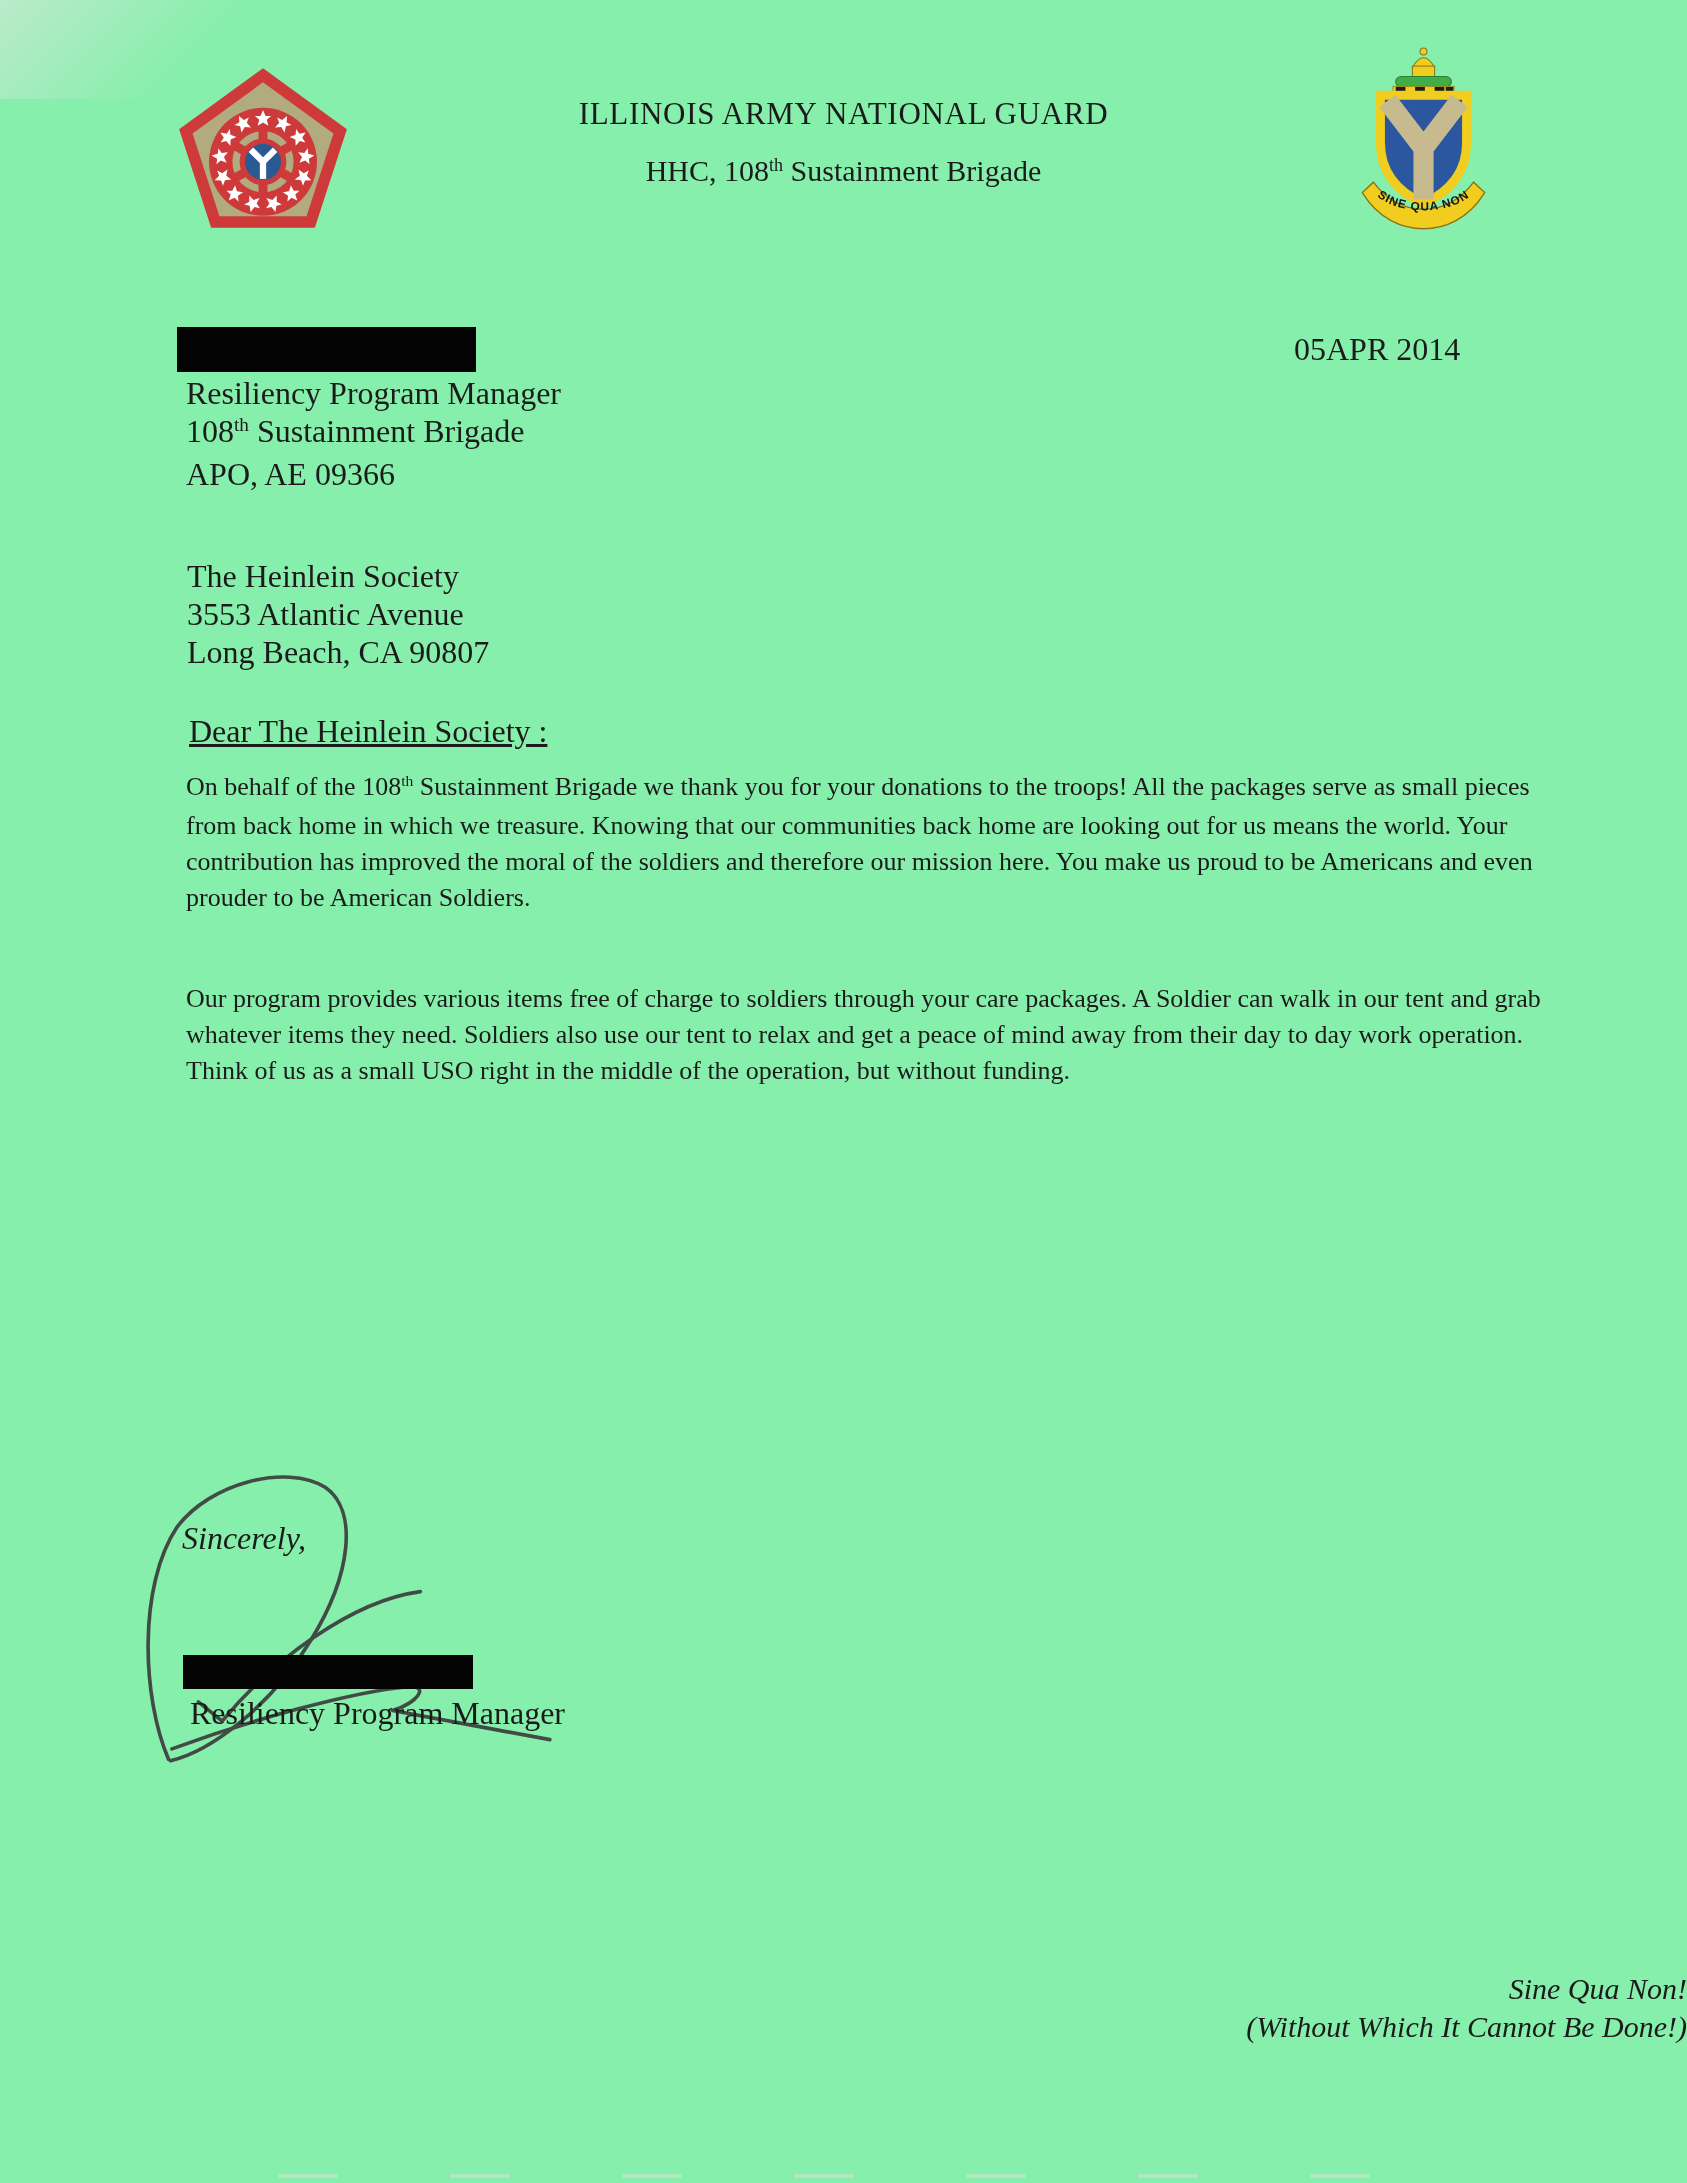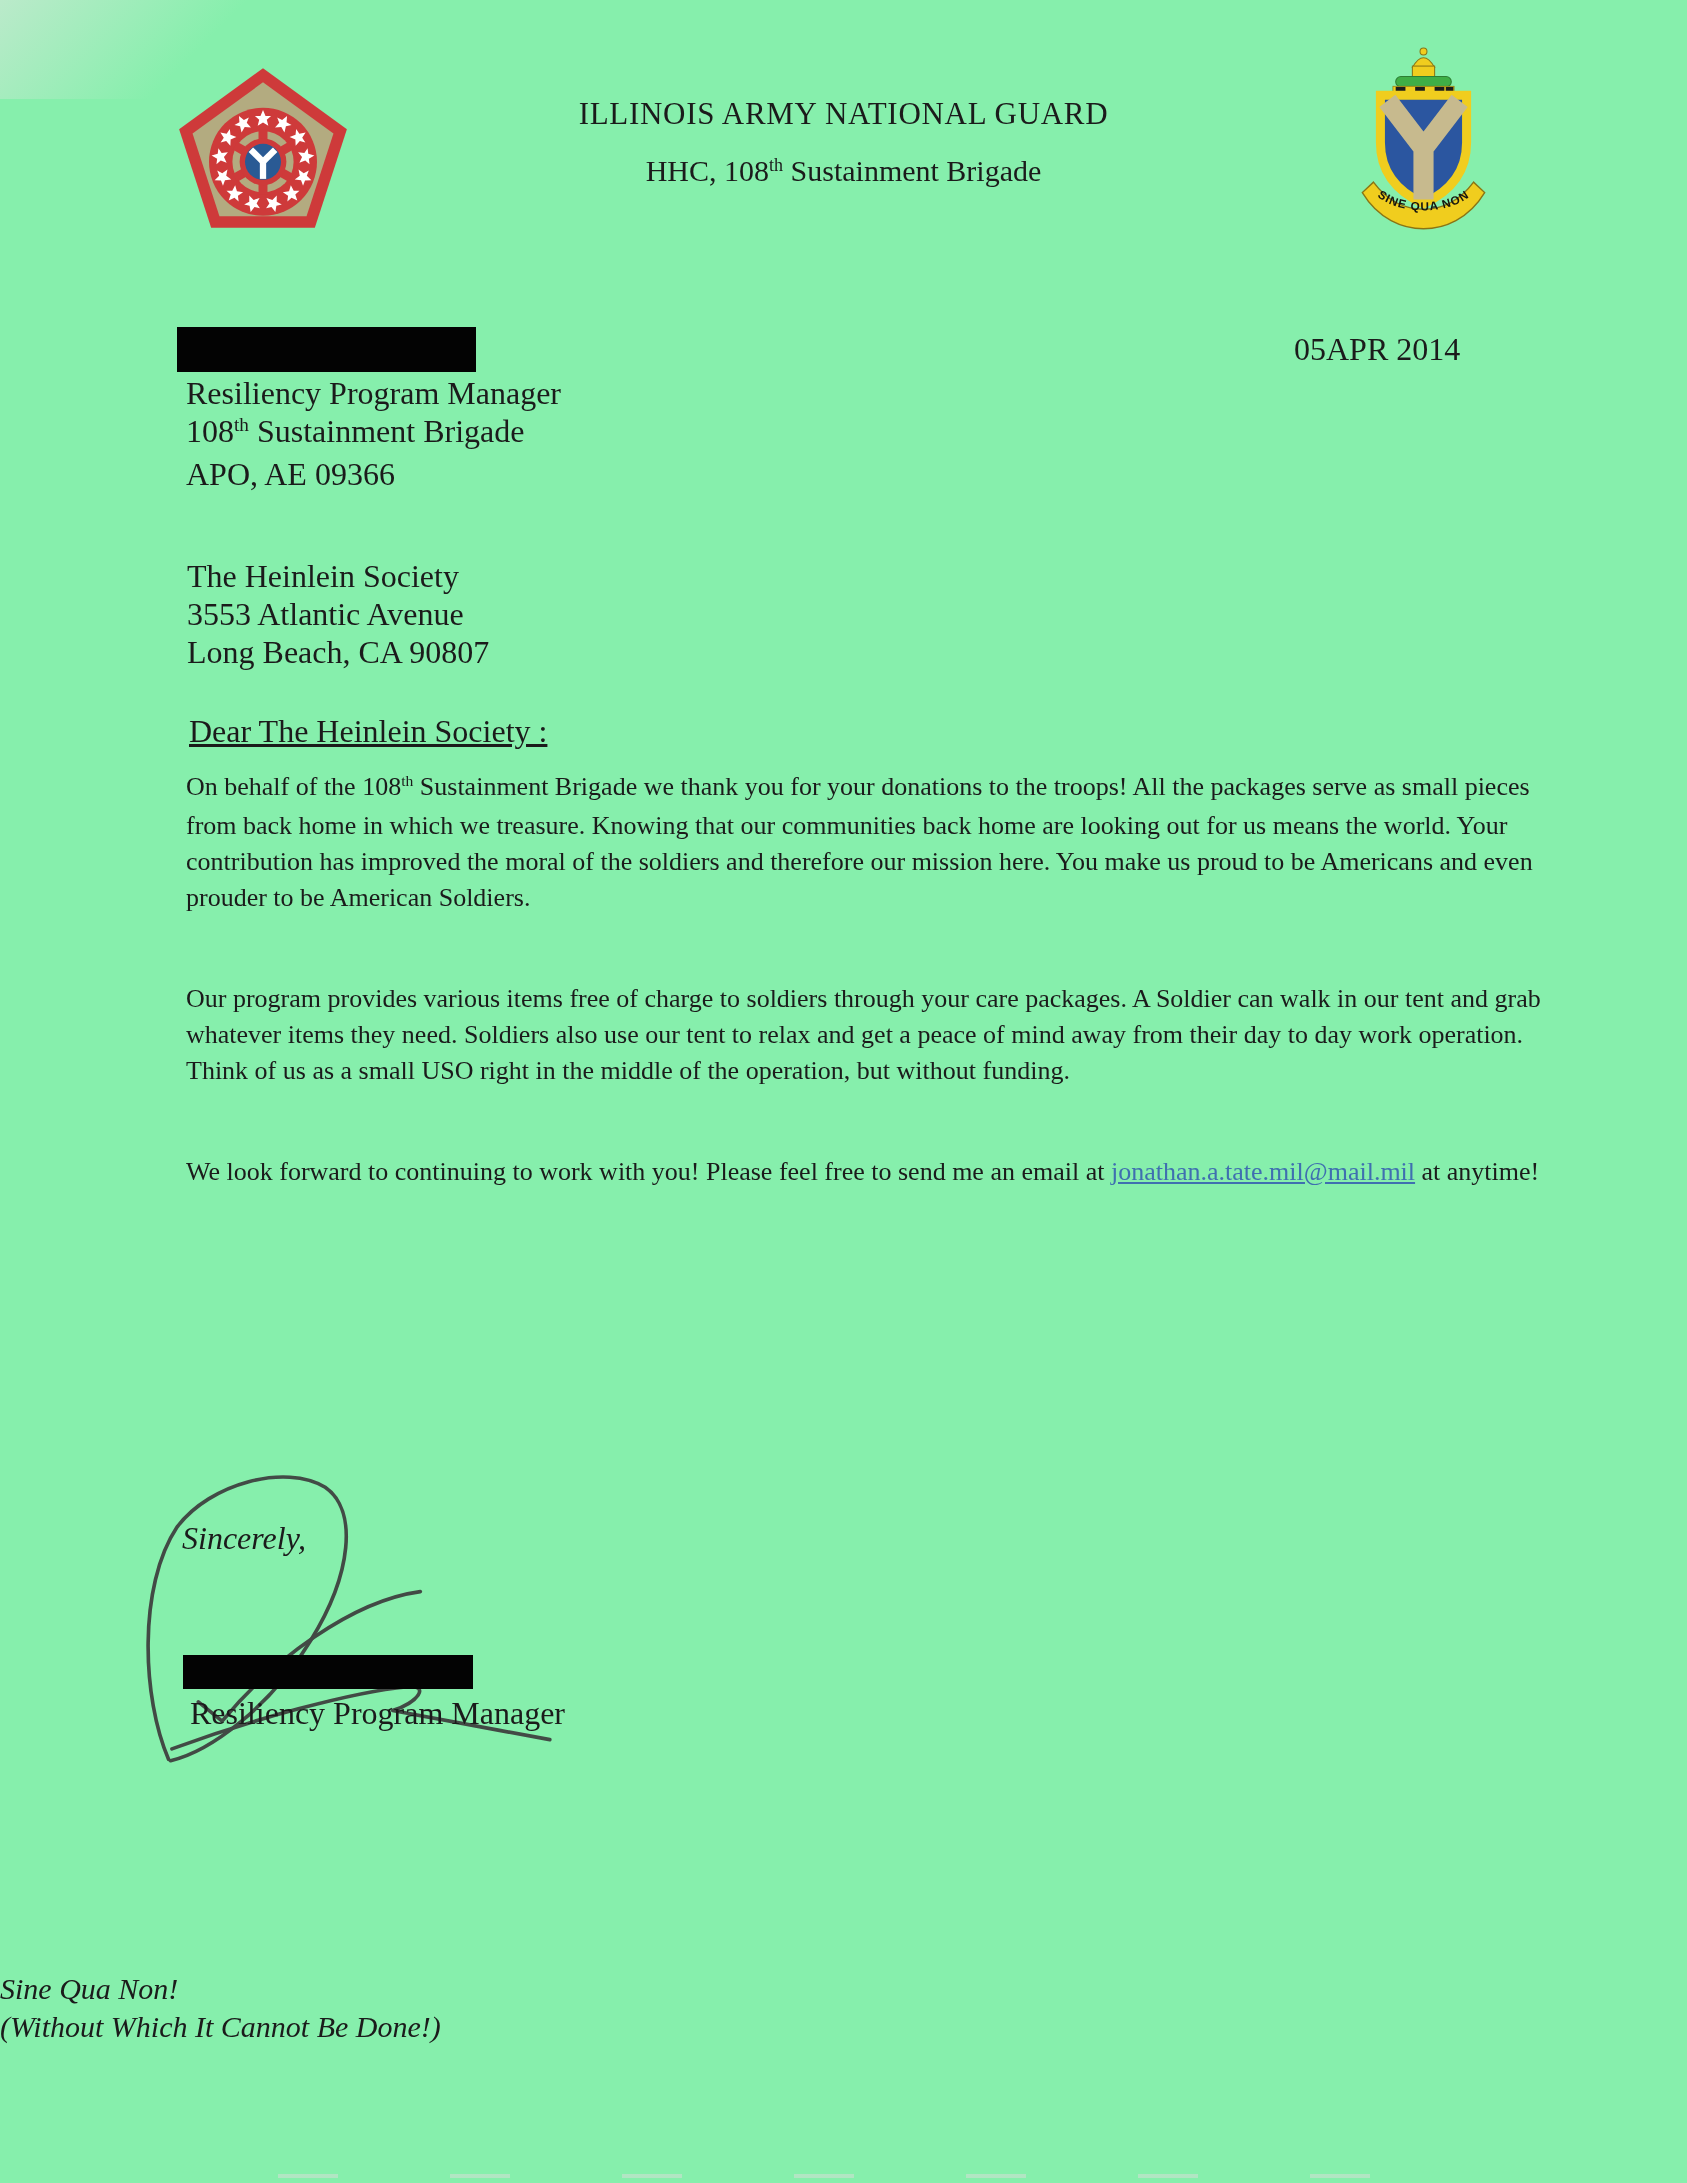--- a/index.html
+++ b/index.html
@@ -39,21 +39,21 @@
   .recipient-block{position:absolute;left:187px;top:557px;font-size:32px;line-height:38px;}
   .salutation{position:absolute;left:189px;top:713px;font-size:32px;text-decoration:underline;}
   .body-text{position:absolute;left:186px;top:769px;width:1396px;font-size:26px;line-height:36px;}
   .body-text p{margin:0 0 65px 0;}
   .email-link{text-decoration:underline;}
   .closing{position:absolute;left:182px;top:1520px;font-size:32px;font-style:italic;}
   .signature-svg{position:absolute;left:132px;top:1474px;width:430px;height:294px;}
   .redaction-2{position:absolute;left:183px;top:1655px;width:290px;height:34px;background:#030303;}
   .signer-title{position:absolute;left:190px;top:1695px;font-size:32px;}
   .footer{
-    position:absolute;left:0;right:0;top:1970px;text-align:left;
+    position:absolute;left:0;right:0;top:1970px;text-align:right;
     font-style:italic;font-size:30px;line-height:38px;
   }
 </style>
 </head>
 <body>
 
 <div class="page">
 
   <div class="artifact-topleft"></div>
   <div class="artifact-bottom"></div>
@@ -170,21 +170,20 @@
     <div>The Heinlein Society</div>
     <div>3553 Atlantic Avenue</div>
     <div>Long Beach, CA 90807</div>
   </div>
 
   <div class="salutation">Dear The Heinlein Society :</div>
 
   <div class="body-text">
     <p><span>On behalf of the 108</span><span class="sup">th</span><span> Sustainment Brigade we thank you for your donations to the troops! All the packages serve as small pieces from back home in which we treasure. Knowing that our communities back home are looking out for us means the world. Your contribution has improved the moral of the soldiers and therefore our mission here. You make us proud to be Americans and even prouder to be American Soldiers.</span></p>
     <p>Our program provides various items free of charge to soldiers through your care packages. A Soldier can walk in our tent and grab whatever items they need. Soldiers also use our tent to relax and get a peace of mind away from their day to day work operation. Think of us as a small USO right in the middle of the operation, but without funding.</p>
-    <p><span>We look forward to continuing to work with you!  Please feel free to send me an email at </span><a href="#" class="email-link" style="color:#3f6fb0">jonathan.a.tate.mil@mail.mil</a><span> at anytime!</span></p>
   </div>
 
   <div class="closing">Sincerely,</div>
 
   <svg class="signature-svg" viewBox="0 0 650 445" aria-hidden="true">
     <g fill="none" stroke="#3d3d3d" stroke-width="5.5" stroke-linecap="round" stroke-linejoin="round" opacity="0.92">
       <path d="M55,432 C15,340 8,170 68,80 C118,14 232,-16 292,20 C342,55 332,152 270,252 C210,352 118,420 58,434"></path>
       <path d="M100,345 L136,374 C212,282 332,192 436,178"></path>
       <path d="M60,416 C180,372 332,330 416,322 C452,319 432,346 394,358 C420,363 544,386 632,402"></path>
     </g>

